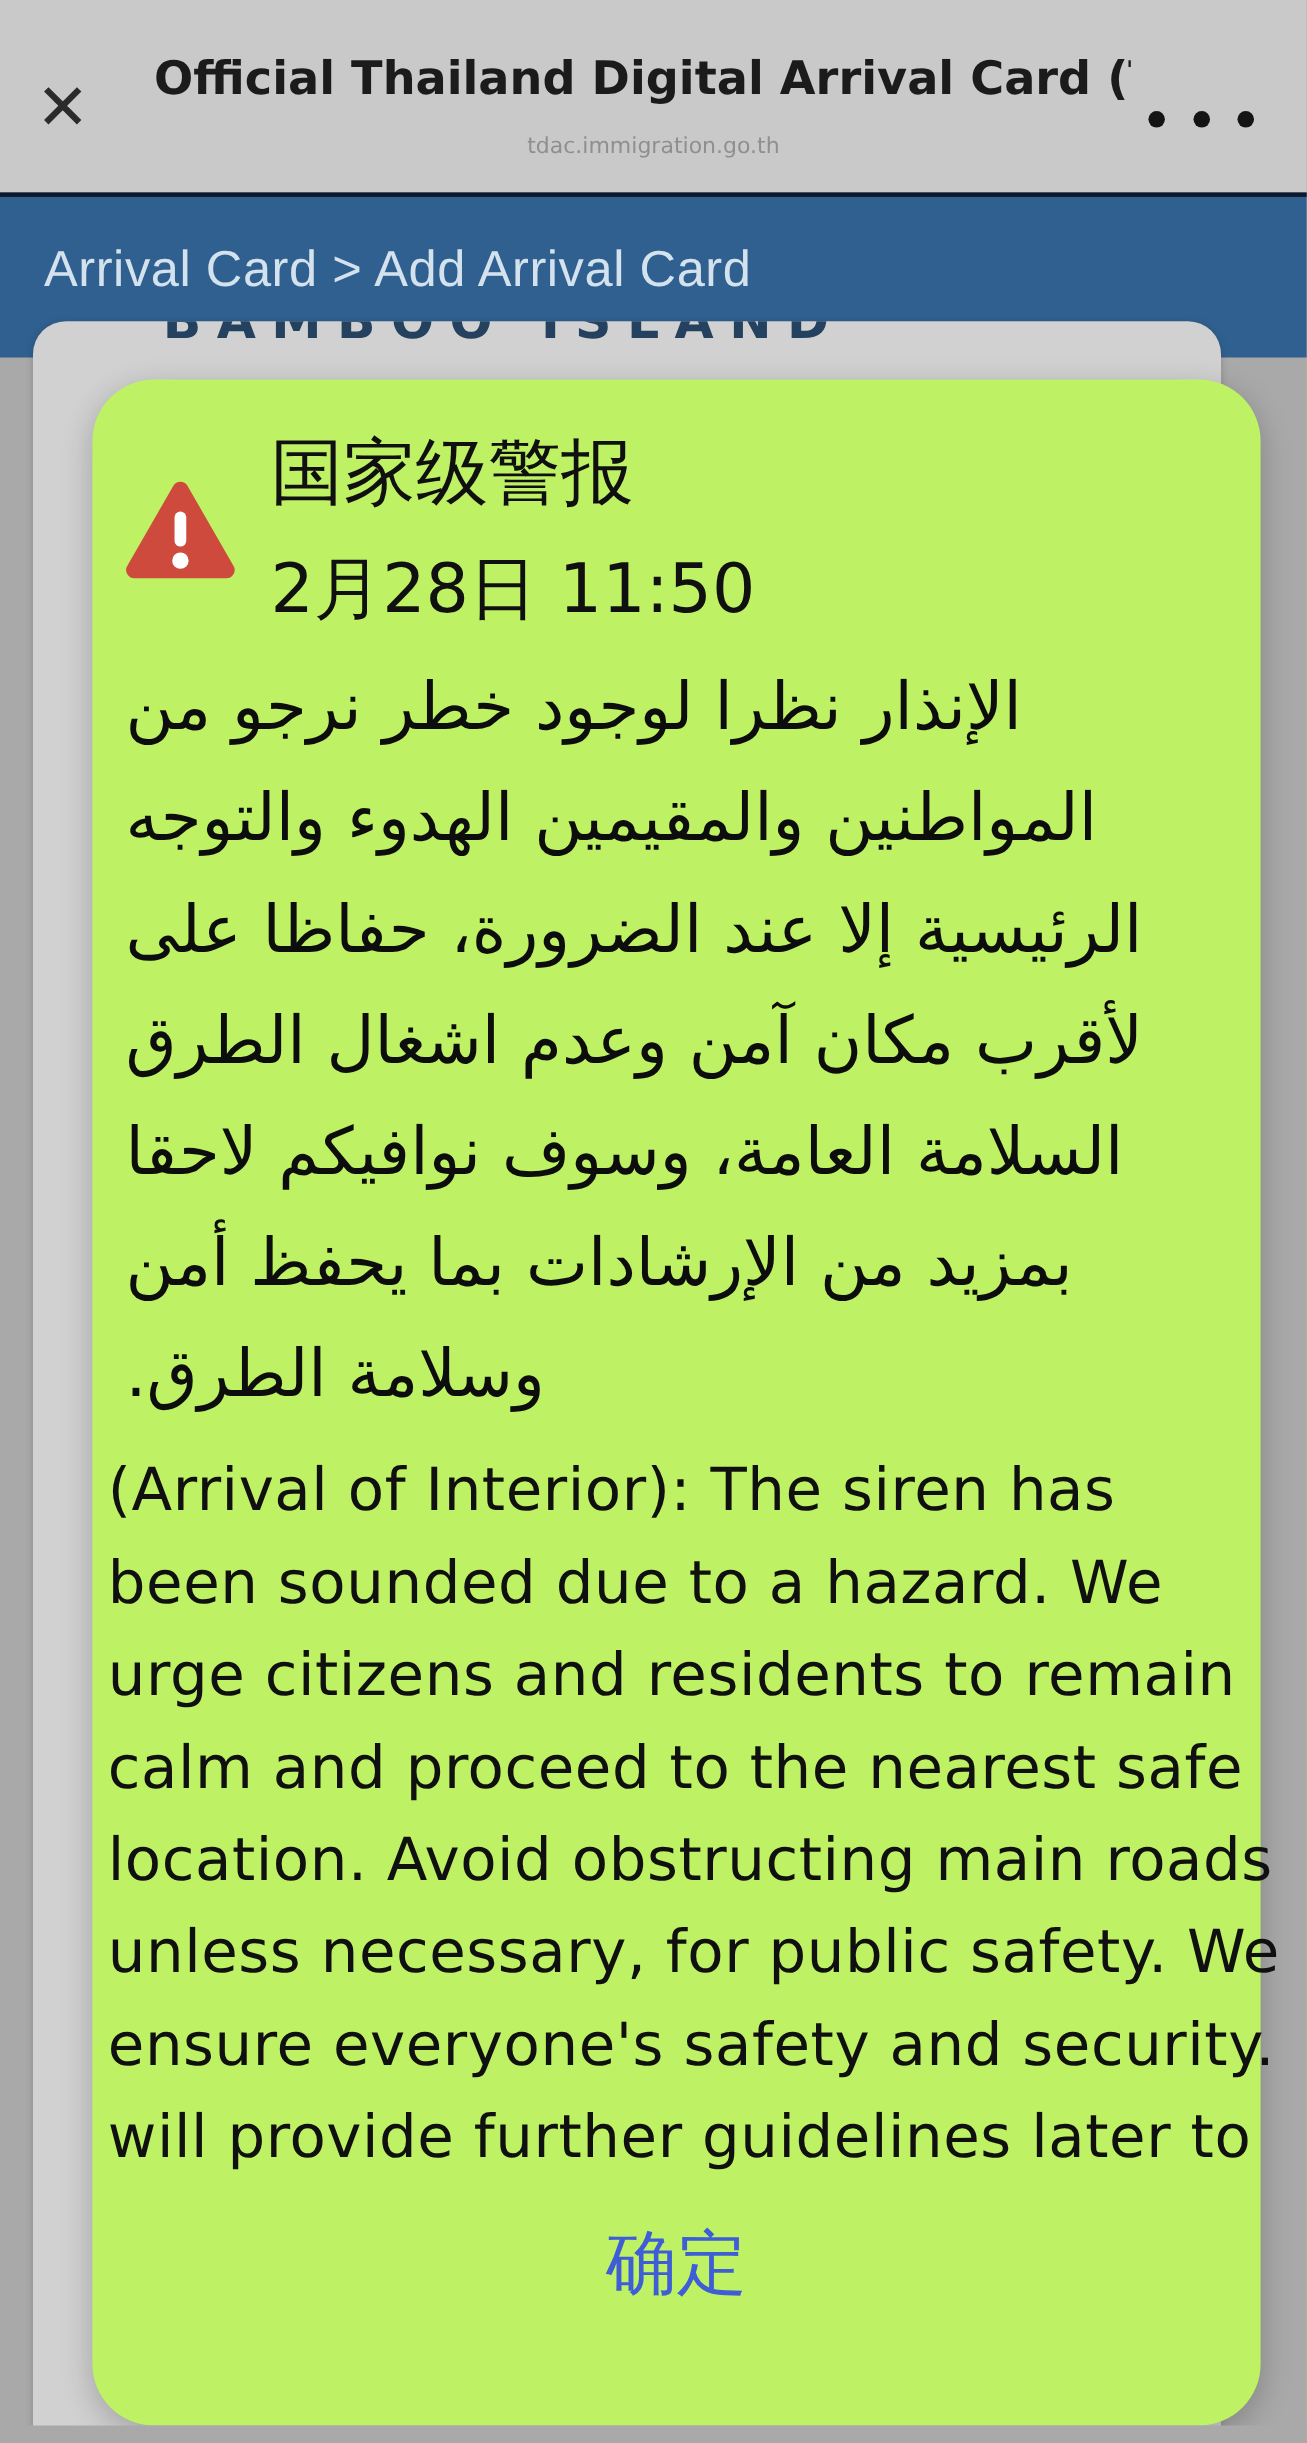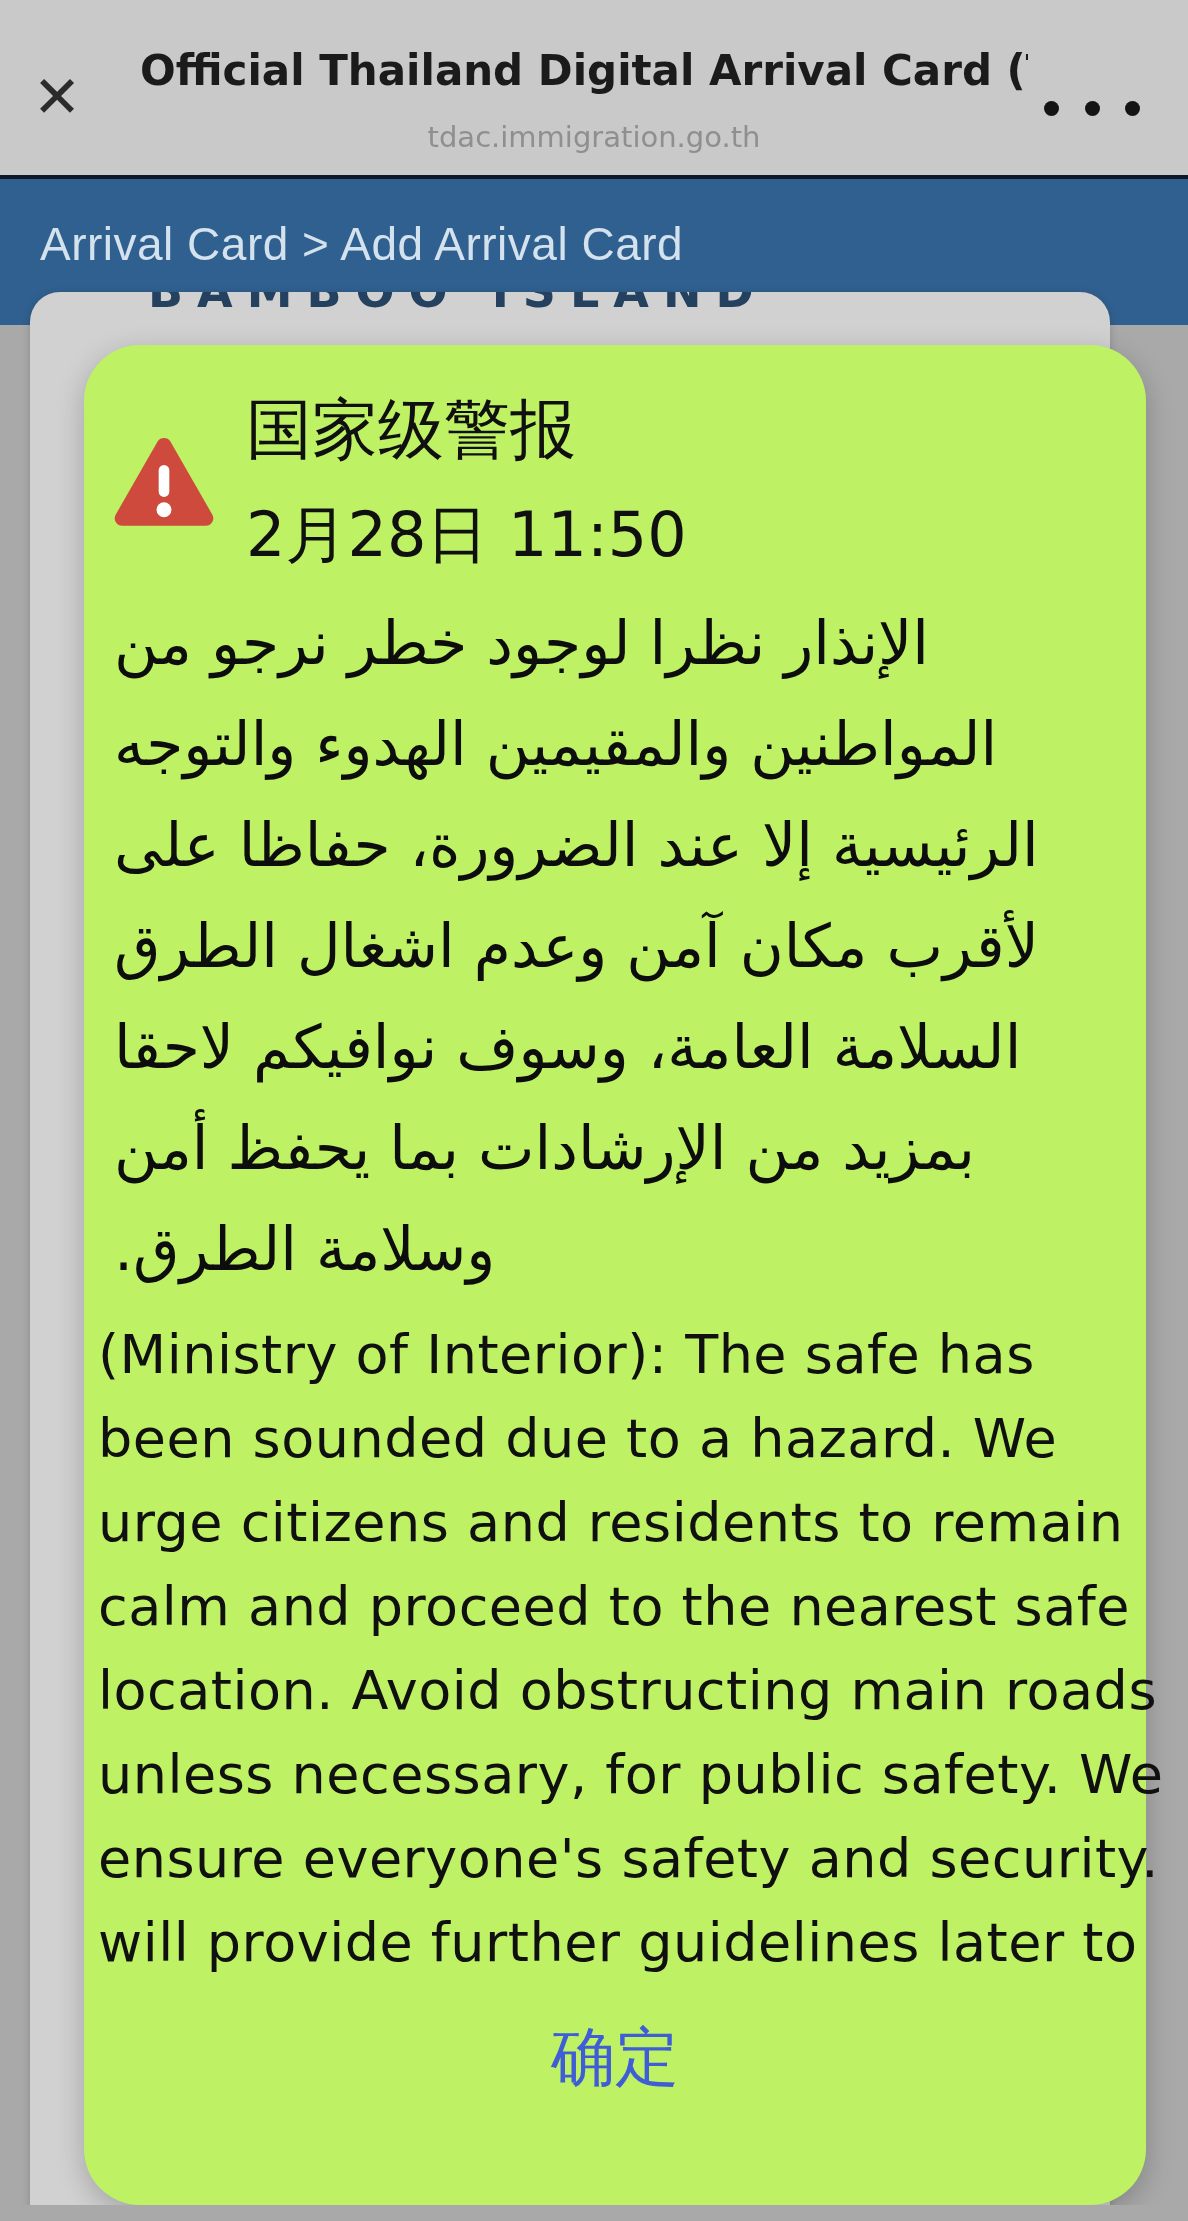--- a/index.html
+++ b/index.html
@@ -20,21 +20,21 @@
     font-size:58px;font-weight:300;color:#2b2b2b;line-height:1;
     cursor:pointer;
   }
   .topbar-title{
     position:absolute;left:140px;right:160px;top:46px;height:58px;
     text-align:center;font-size:42px;font-weight:600;color:#1b1b1b;
     white-space:nowrap;overflow:hidden;
   }
   .topbar-url{
     position:absolute;left:200px;right:200px;top:120px;height:40px;
-    text-align:center;font-size:29px;color:#8f8f8f;
+    text-align:center;font-size:20px;color:#8f8f8f;
   }
   .more-btn{
     position:absolute;right:48px;top:88px;width:96px;height:40px;
     display:flex;align-items:center;justify-content:space-between;
     cursor:pointer;
   }
   .more-btn .dot{width:15px;height:15px;border-radius:50%;background:#141414;}
 
   
   .navbar{
@@ -138,21 +138,21 @@
     <div class="arabic-line">الإنذار نظرا لوجود خطر نرجو من</div>
     <div class="arabic-line">المواطنين والمقيمين الهدوء والتوجه</div>
     <div class="arabic-line">الرئيسية إلا عند الضرورة، حفاظا على</div>
     <div class="arabic-line">لأقرب مكان آمن وعدم اشغال الطرق</div>
     <div class="arabic-line">السلامة العامة، وسوف نوافيكم لاحقا</div>
     <div class="arabic-line">بمزيد من الإرشادات بما يحفظ أمن</div>
     <div class="arabic-line">وسلامة الطرق.</div>
   </div>
 
   <div class="english-block">
-    <div class="english-line">(Ministry of Interior): The safe has</div>
+    <div class="english-line">(Arrival of Interior): The siren has</div>
     <div class="english-line">been sounded due to a hazard. We</div>
     <div class="english-line">urge citizens and residents to remain</div>
     <div class="english-line">calm and proceed to the nearest safe</div>
     <div class="english-line">location. Avoid obstructing main roads</div>
     <div class="english-line">unless necessary, for public safety. We</div>
     <div class="english-line">ensure everyone's safety and security.</div>
     <div class="english-line">will provide further guidelines later to</div>
   </div>
 
   <div class="confirm-btn">确定</div>

